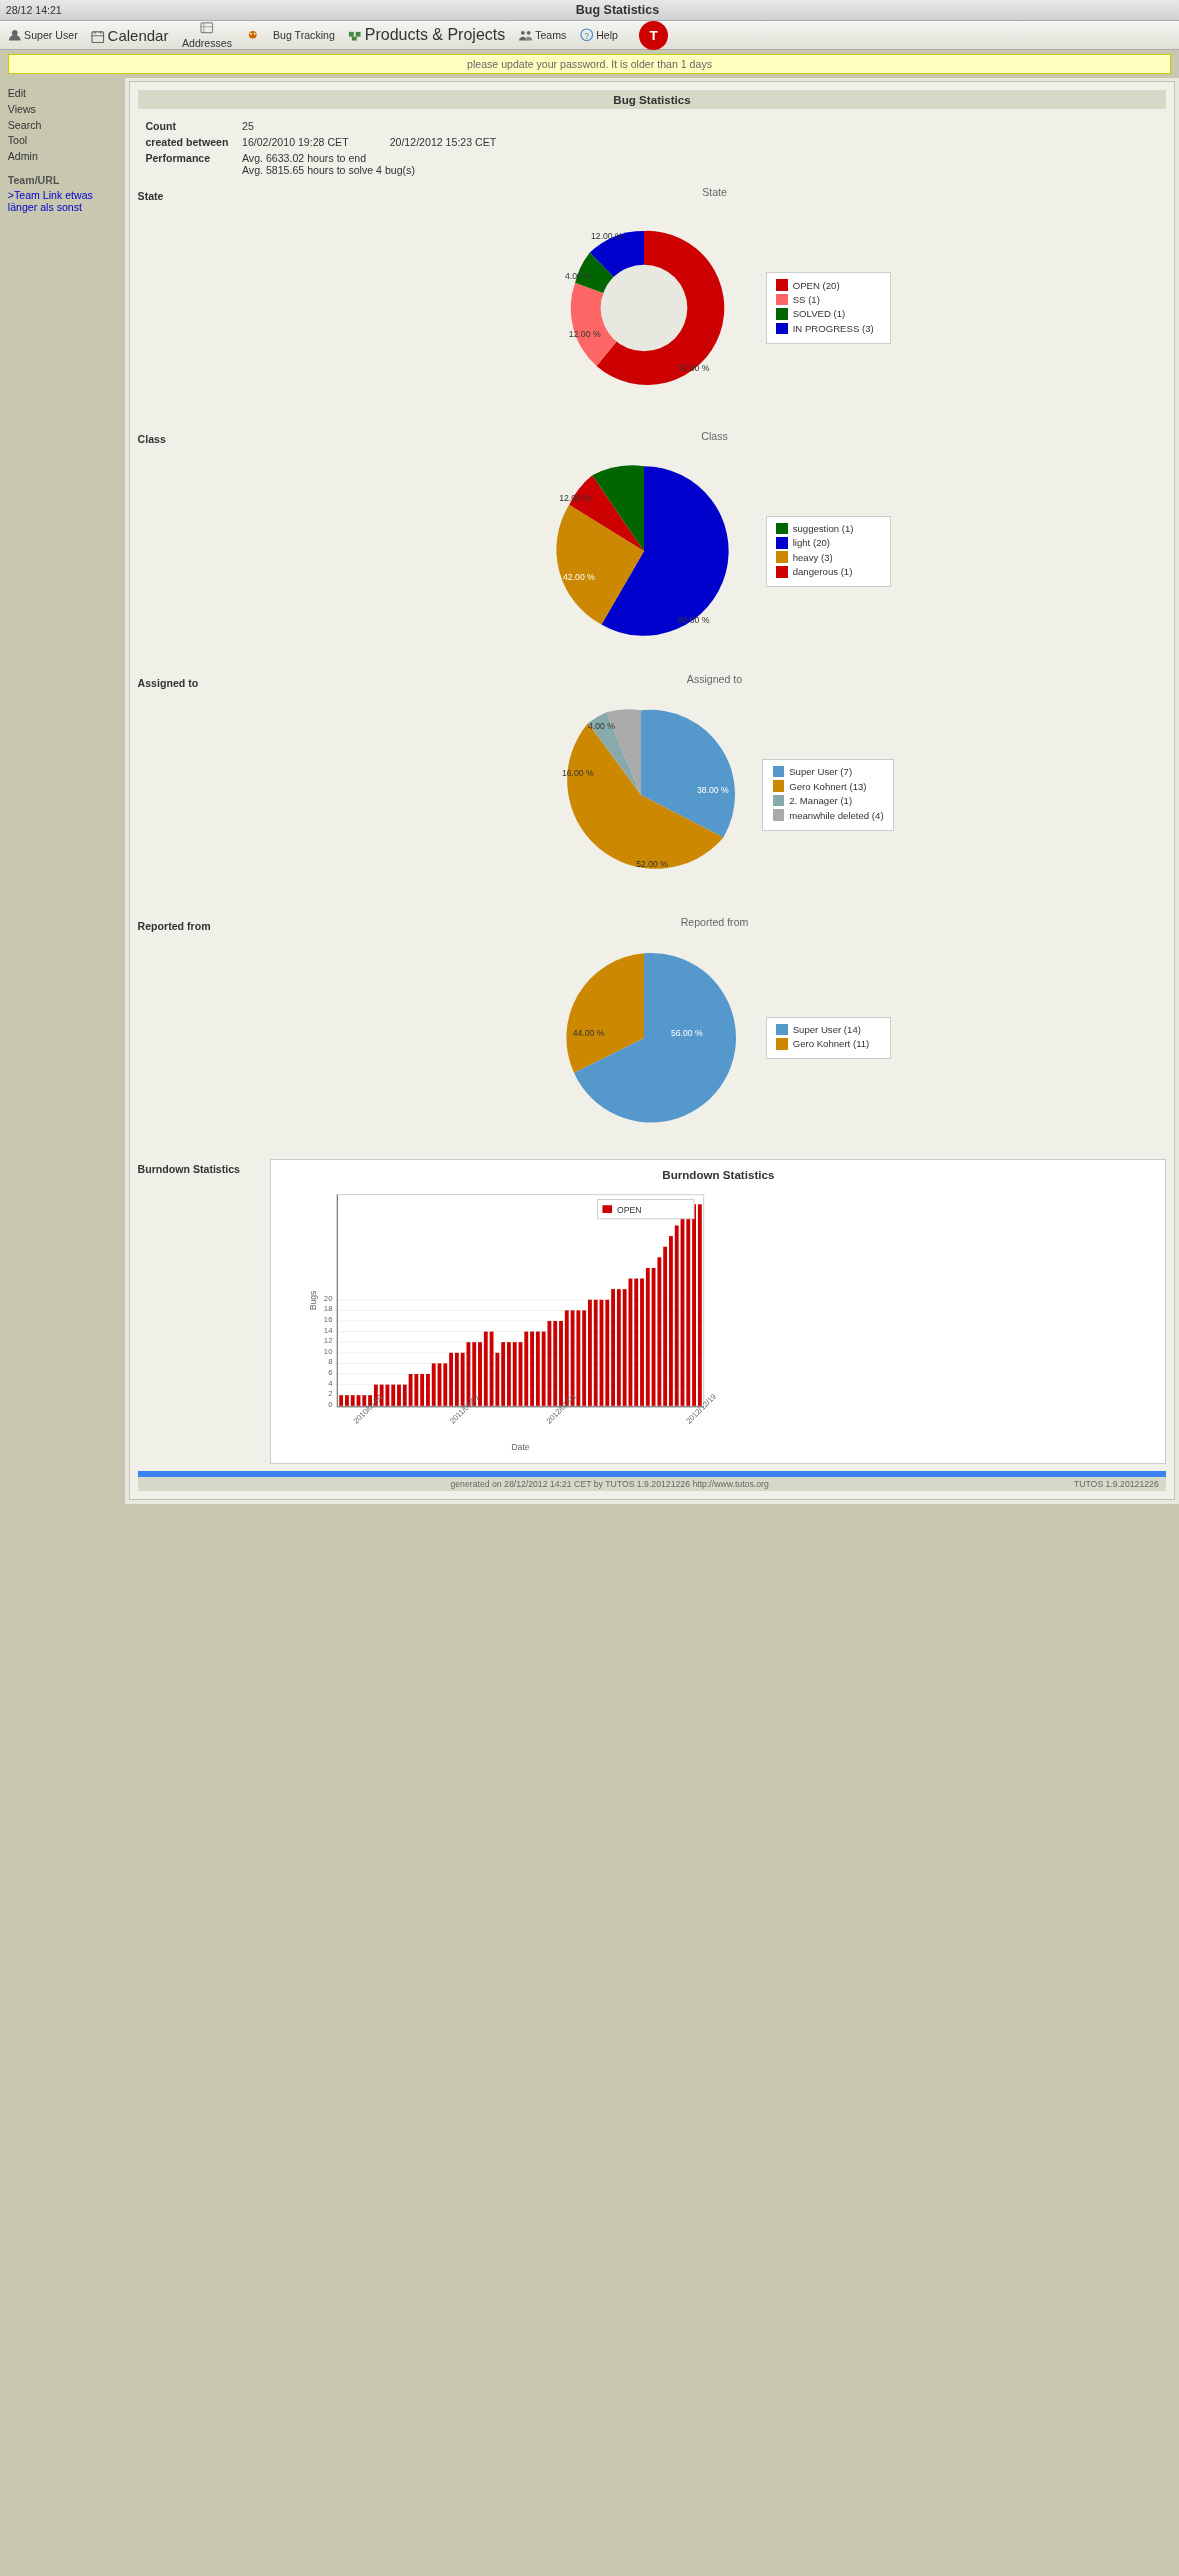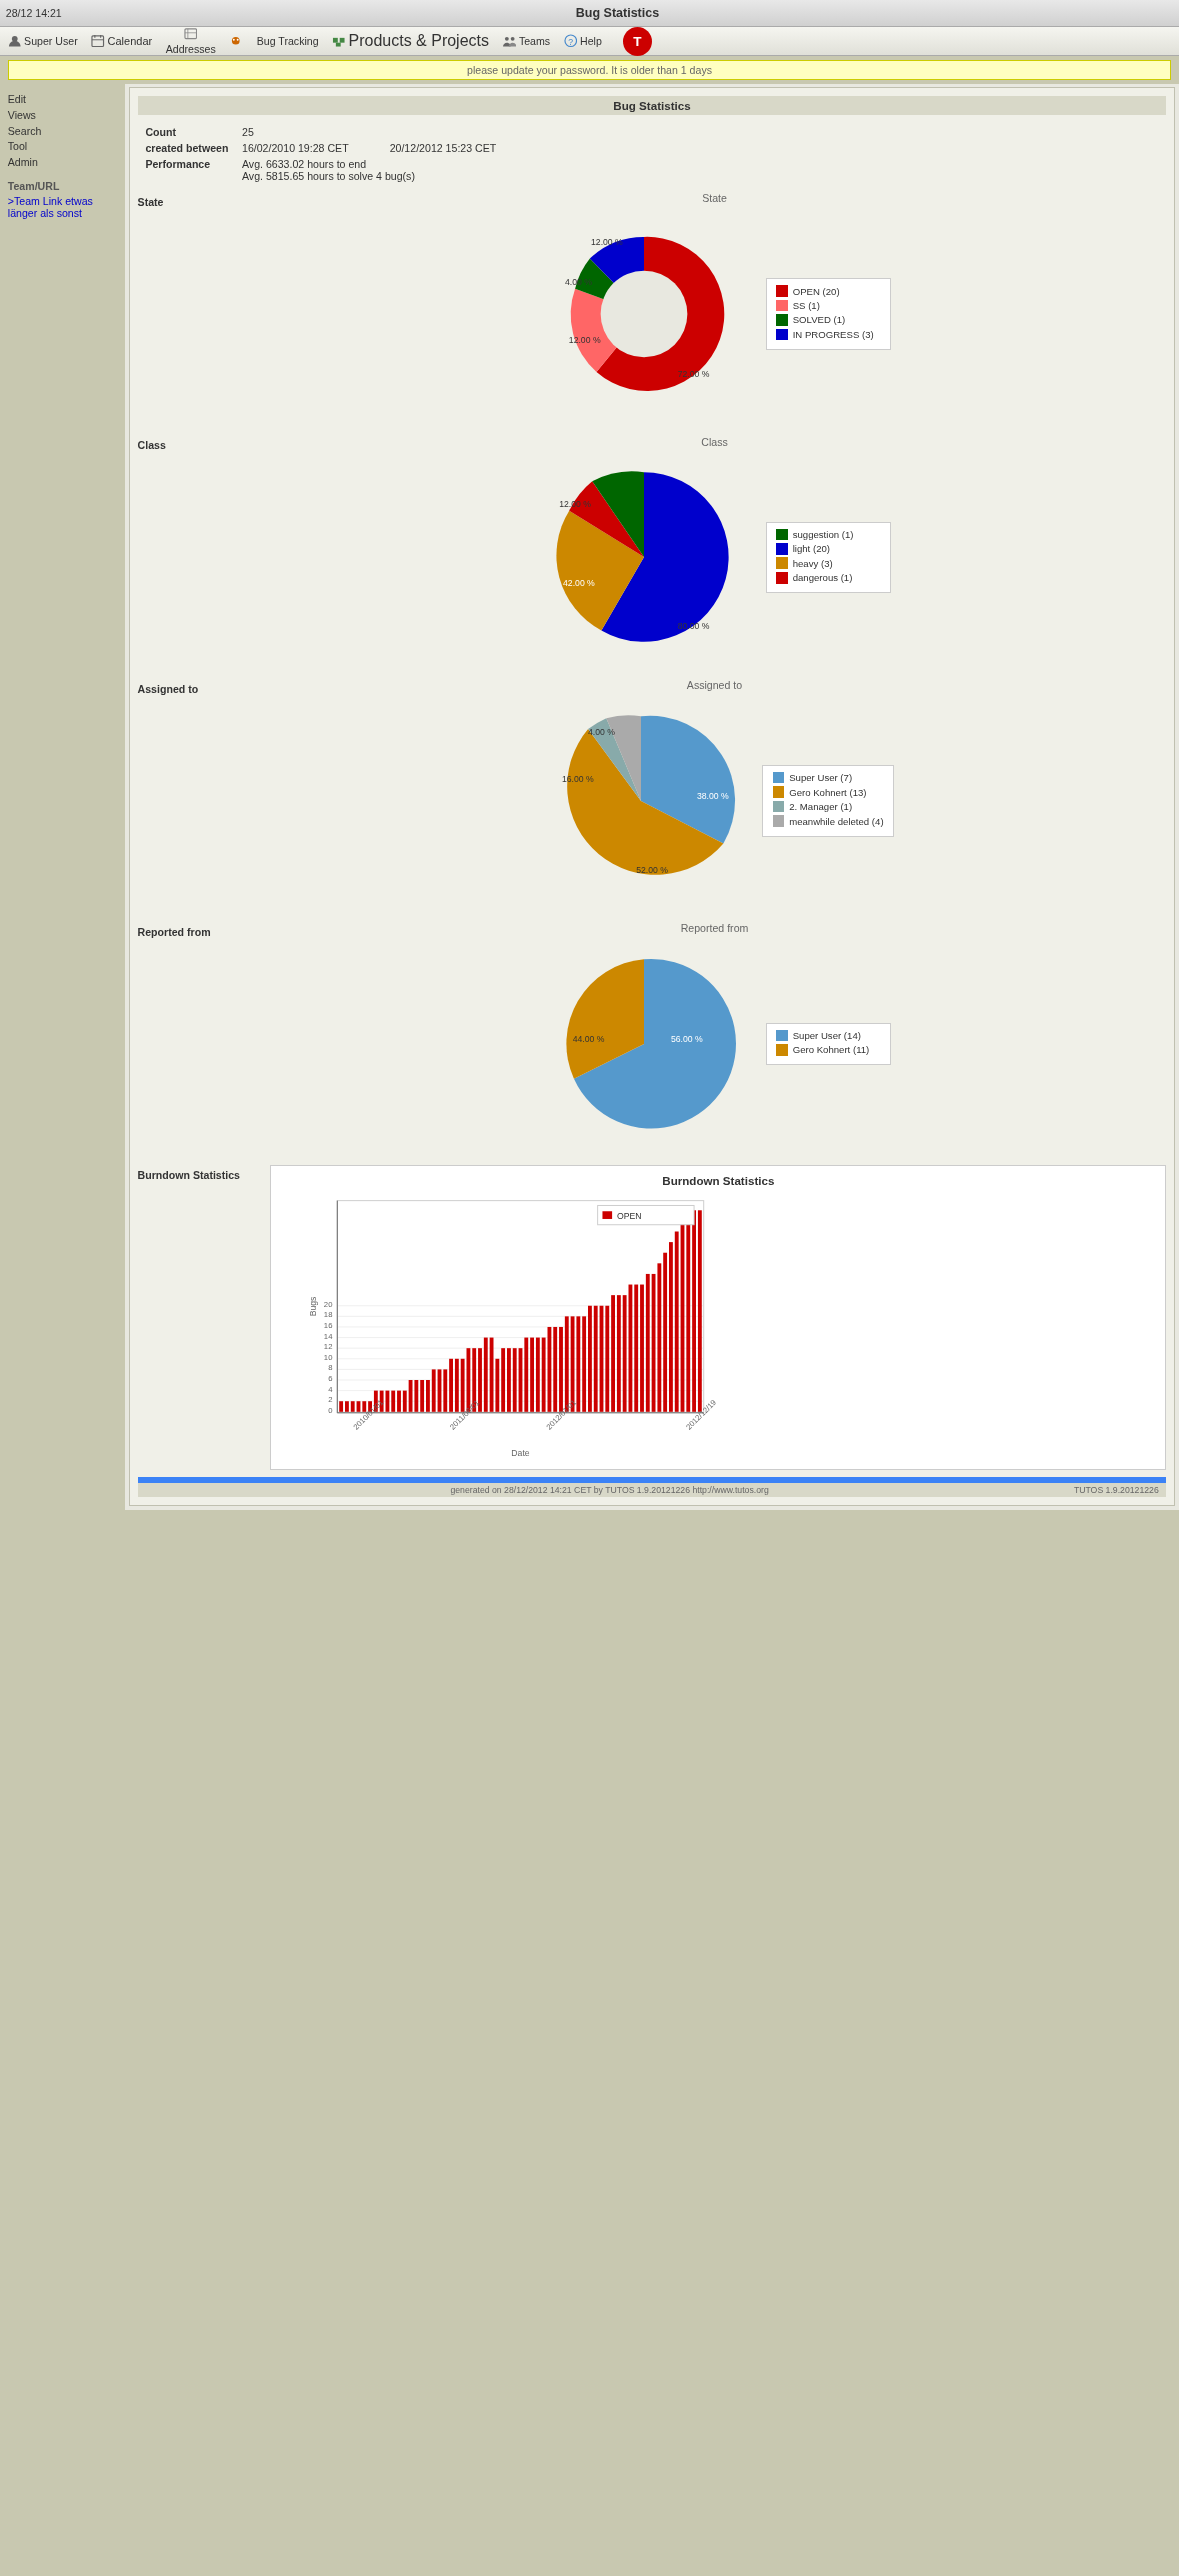--- a/index.html
+++ b/index.html
@@ -5,21 +5,21 @@
     * { box-sizing: border-box; margin: 0; padding: 0; }
     body { font-family: Arial, sans-serif; font-size: 10.6px; background: #c8c8b0; color: #333; }
 
     
     #topbar {
       background: linear-gradient(to bottom, #e8e8e8, #d0d0d0);
       border-bottom: 1px solid #aaa;
       display: flex;
       align-items: center;
       padding: 1.9px 5.8px;
-      height: 27px;
+      height: 21px;
     }
 
     
     #navbar {
       background: linear-gradient(to bottom, #f5f5f0, #e0e0d8);
       border-bottom: 1px solid #aaa;
       display: flex;
       align-items: center;
       padding: 3.9px 7.7px;
       height: 29px;
@@ -186,21 +186,21 @@
 </div>
 
 <div id="navbar">
   <span style="display:flex;align-items:center;gap:2.9px;cursor:pointer;font-size:10.6px;">
     <svg width="13.5" height="13.5" viewBox="0 0 14 14">
         <circle cx="7" cy="5" r="3" fill="#666"></circle>
         <path d="M1 13c0-3.3 2.7-6 6-6s6 2.7 6 6" fill="#666"></path>
       </svg>
     <span>Super User</span>
   </span>
-  <span style="display:flex;align-items:center;gap:2.9px;cursor:pointer;font-size:11px;">
+  <span style="display:flex;align-items:flex-end;gap:2.9px;cursor:pointer;font-size:15px;">
     <svg width="13.5" height="13.5" viewBox="0 0 14 14">
         <rect x="1" y="2" width="12" height="11" rx="1" fill="none" stroke="#666" stroke-width="1.2"></rect>
         <line x1="4" y1="1" x2="4" y2="4" stroke="#666" stroke-width="1.2"></line>
         <line x1="10" y1="1" x2="10" y2="4" stroke="#666" stroke-width="1.2"></line>
         <line x1="1" y1="6" x2="13" y2="6" stroke="#666" stroke-width="1"></line>
       </svg>
     <span>Calendar</span>
   </span>
   <span style="display:flex;align-items:center;gap:2.9px;cursor:pointer;font-size:10.6px;flex-direction:column;">
     <svg width="13.5" height="13.5" viewBox="0 0 14 14">

